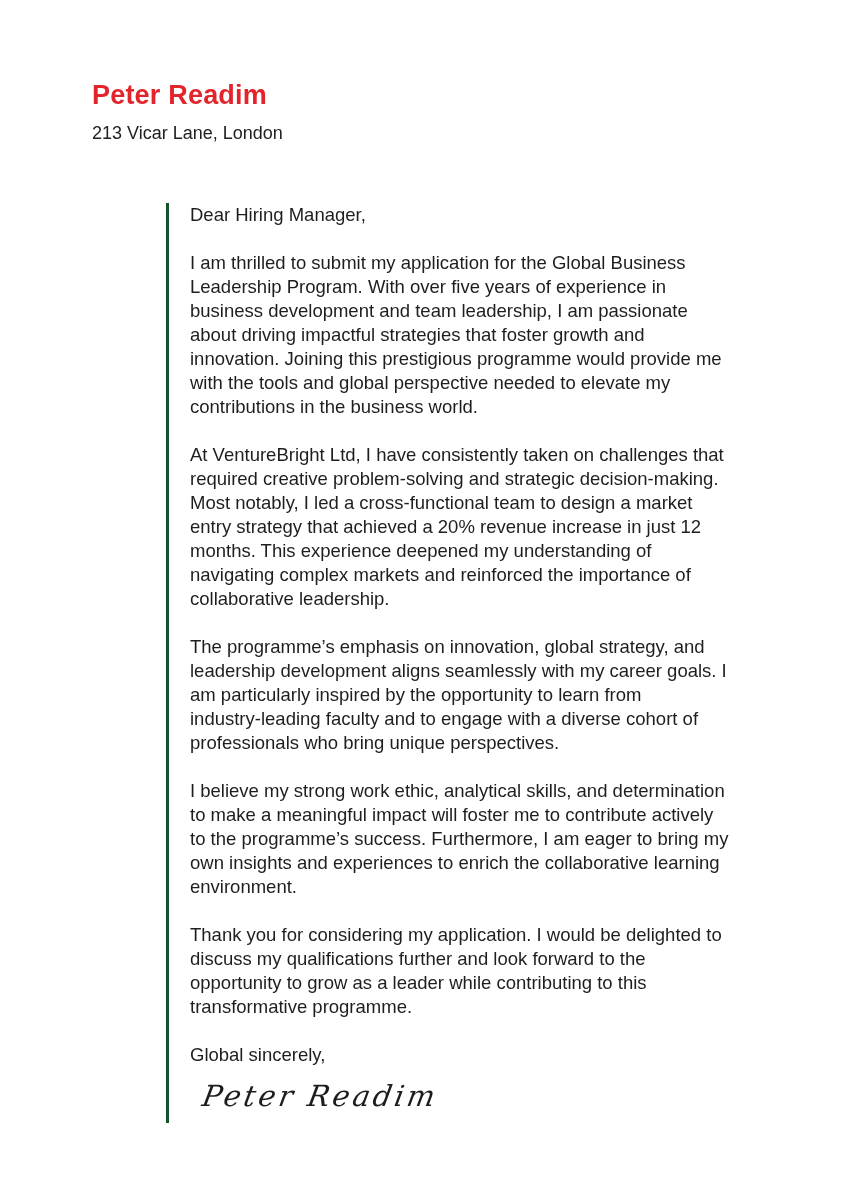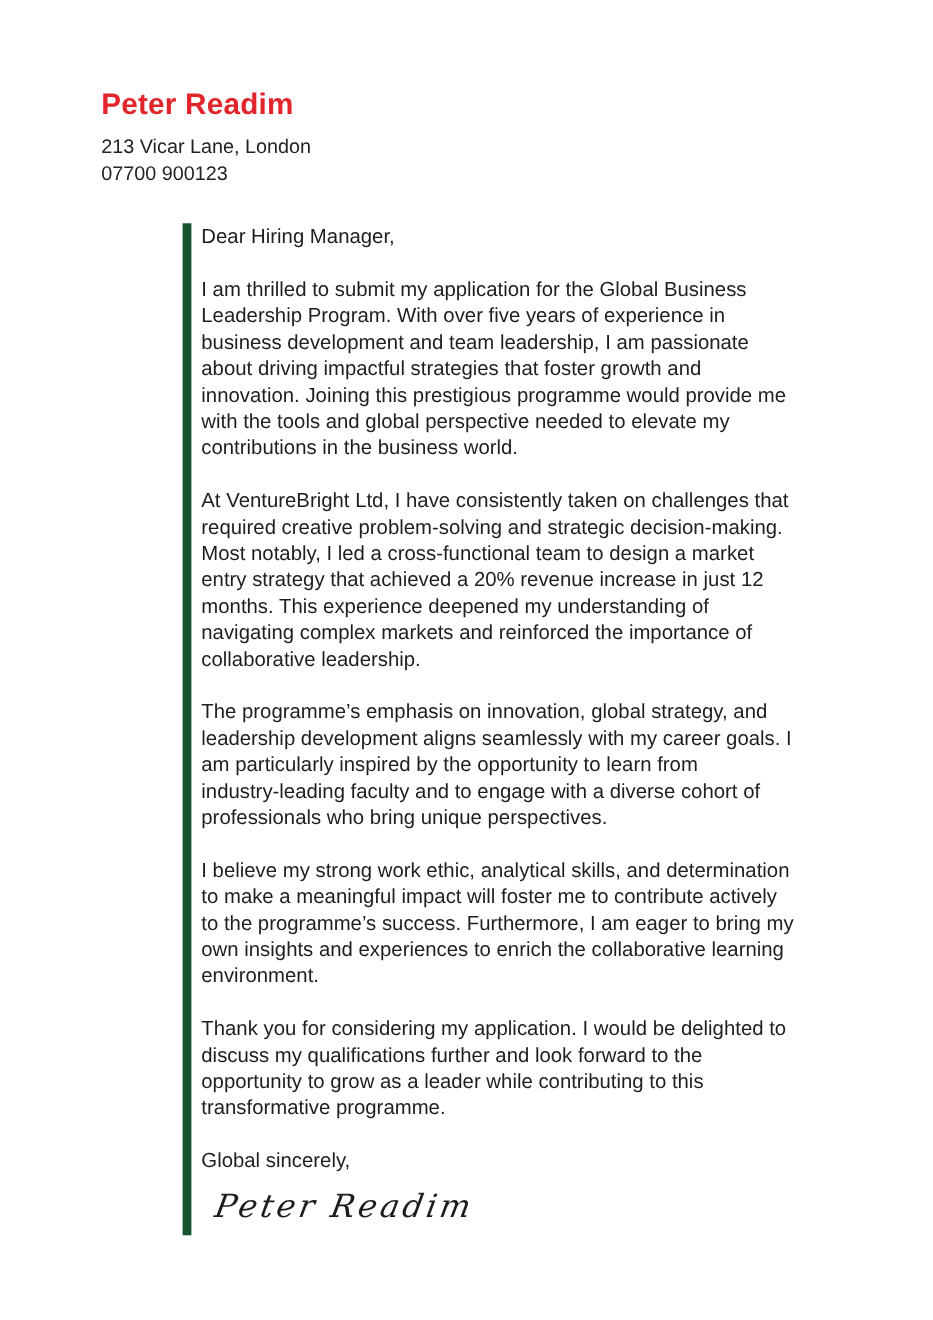--- a/index.html
+++ b/index.html
@@ -28,22 +28,22 @@
   .sender-line {
     font-size: 18px;
     line-height: 25px;
     color: #222222;
   }
   .letter-body {
     position: absolute;
     left: 166px;
     top: 203px;
     width: 610px;
-    border-left: 8px solid #14532d;
-    padding-left: 9px;
+    border-left: 3px solid #14532d;
+    padding-left: 21px;
   }
   .letter-body p {
     font-size: 18.5px;
     line-height: 24px;
     color: #1e1e1e;
     white-space: pre-line;
     margin-bottom: 24px;
   }
   .closing { margin-bottom: 8px !important; }
   .signature {
@@ -58,21 +58,20 @@
   }
 </style>
 </head>
 <body>
 
 <div class="page">
 
   <header class="letter-header">
     <div class="sender-name">Peter Readim</div>
     <div class="sender-line">213 Vicar Lane, London</div>
-    <div class="sender-line">07700 900123</div>
   </header>
 
   <main class="letter-body">
     <p>Dear Hiring Manager,</p>
     <p>I am thrilled to submit my application for the Global Business
 Leadership Program. With over five years of experience in
 business development and team leadership, I am passionate
 about driving impactful strategies that foster growth and
 innovation. Joining this prestigious programme would provide me
 with the tools and global perspective needed to elevate my

